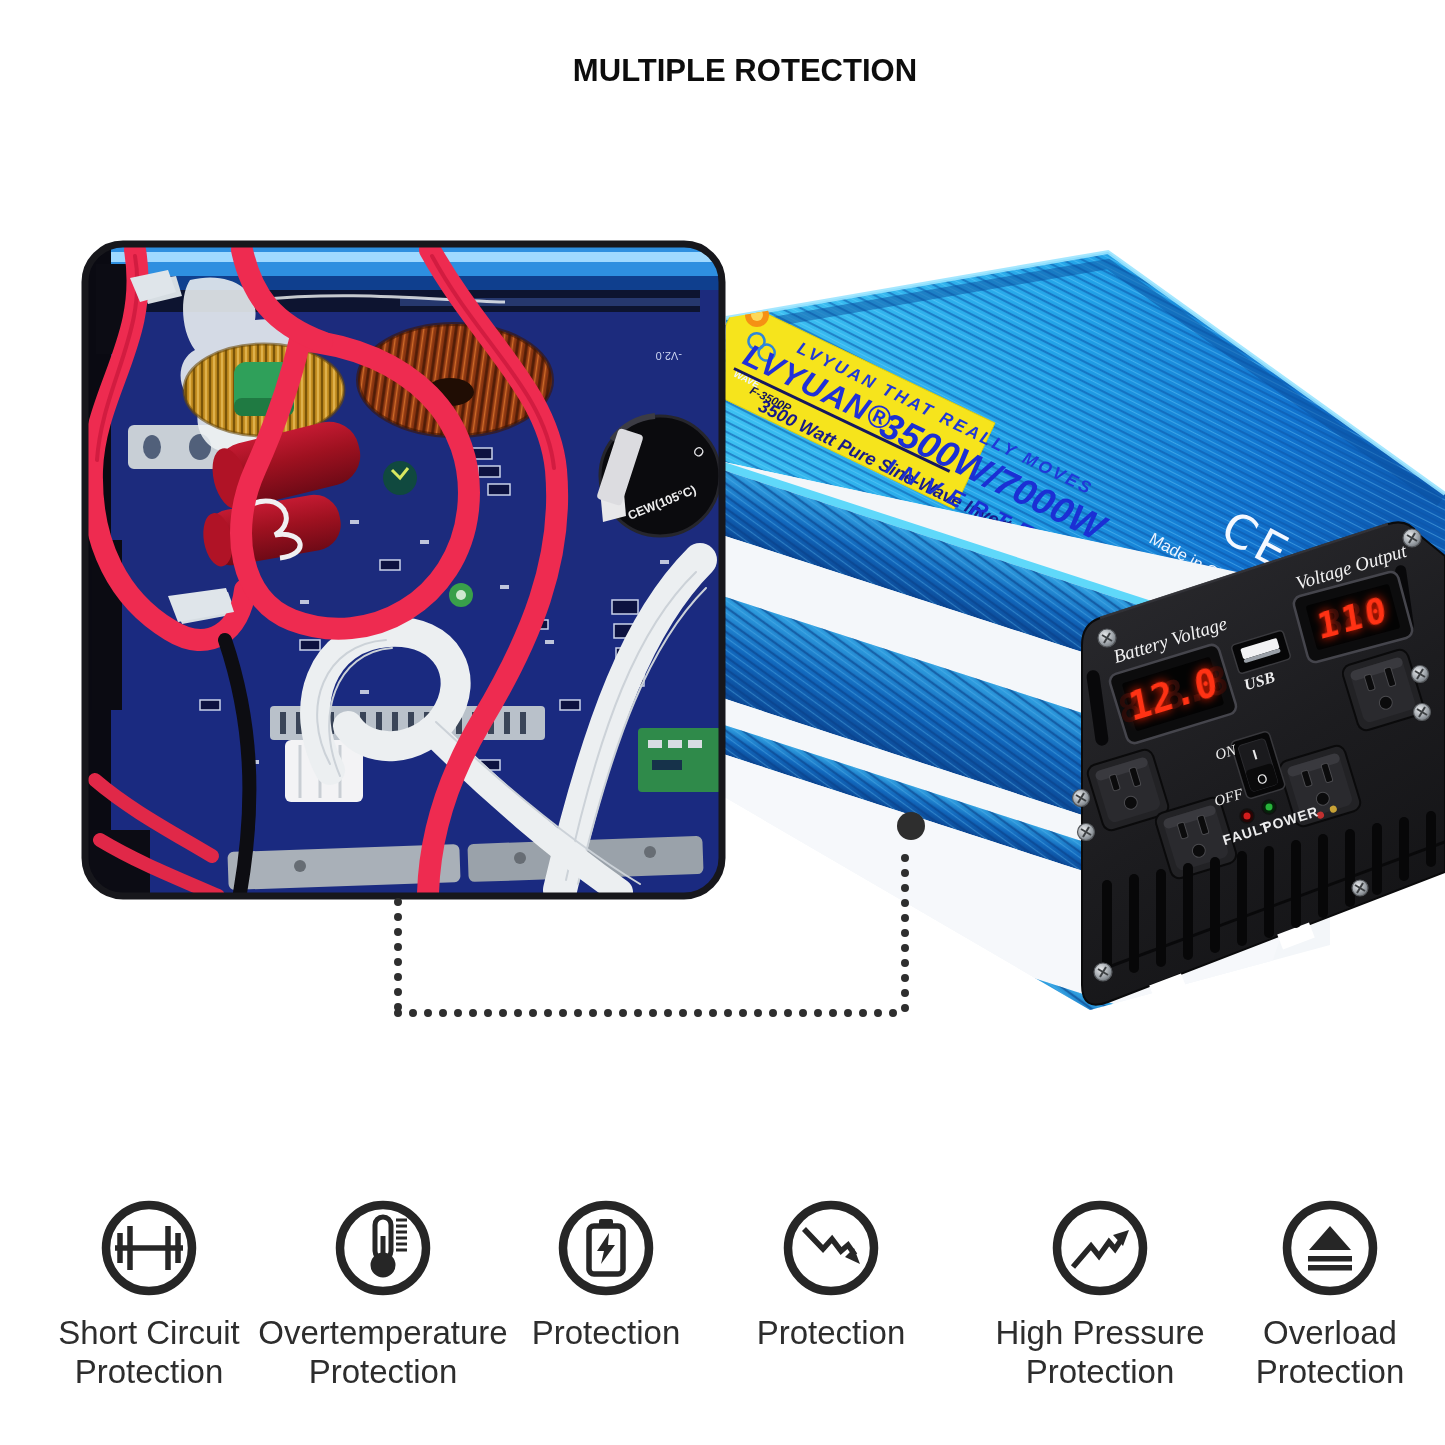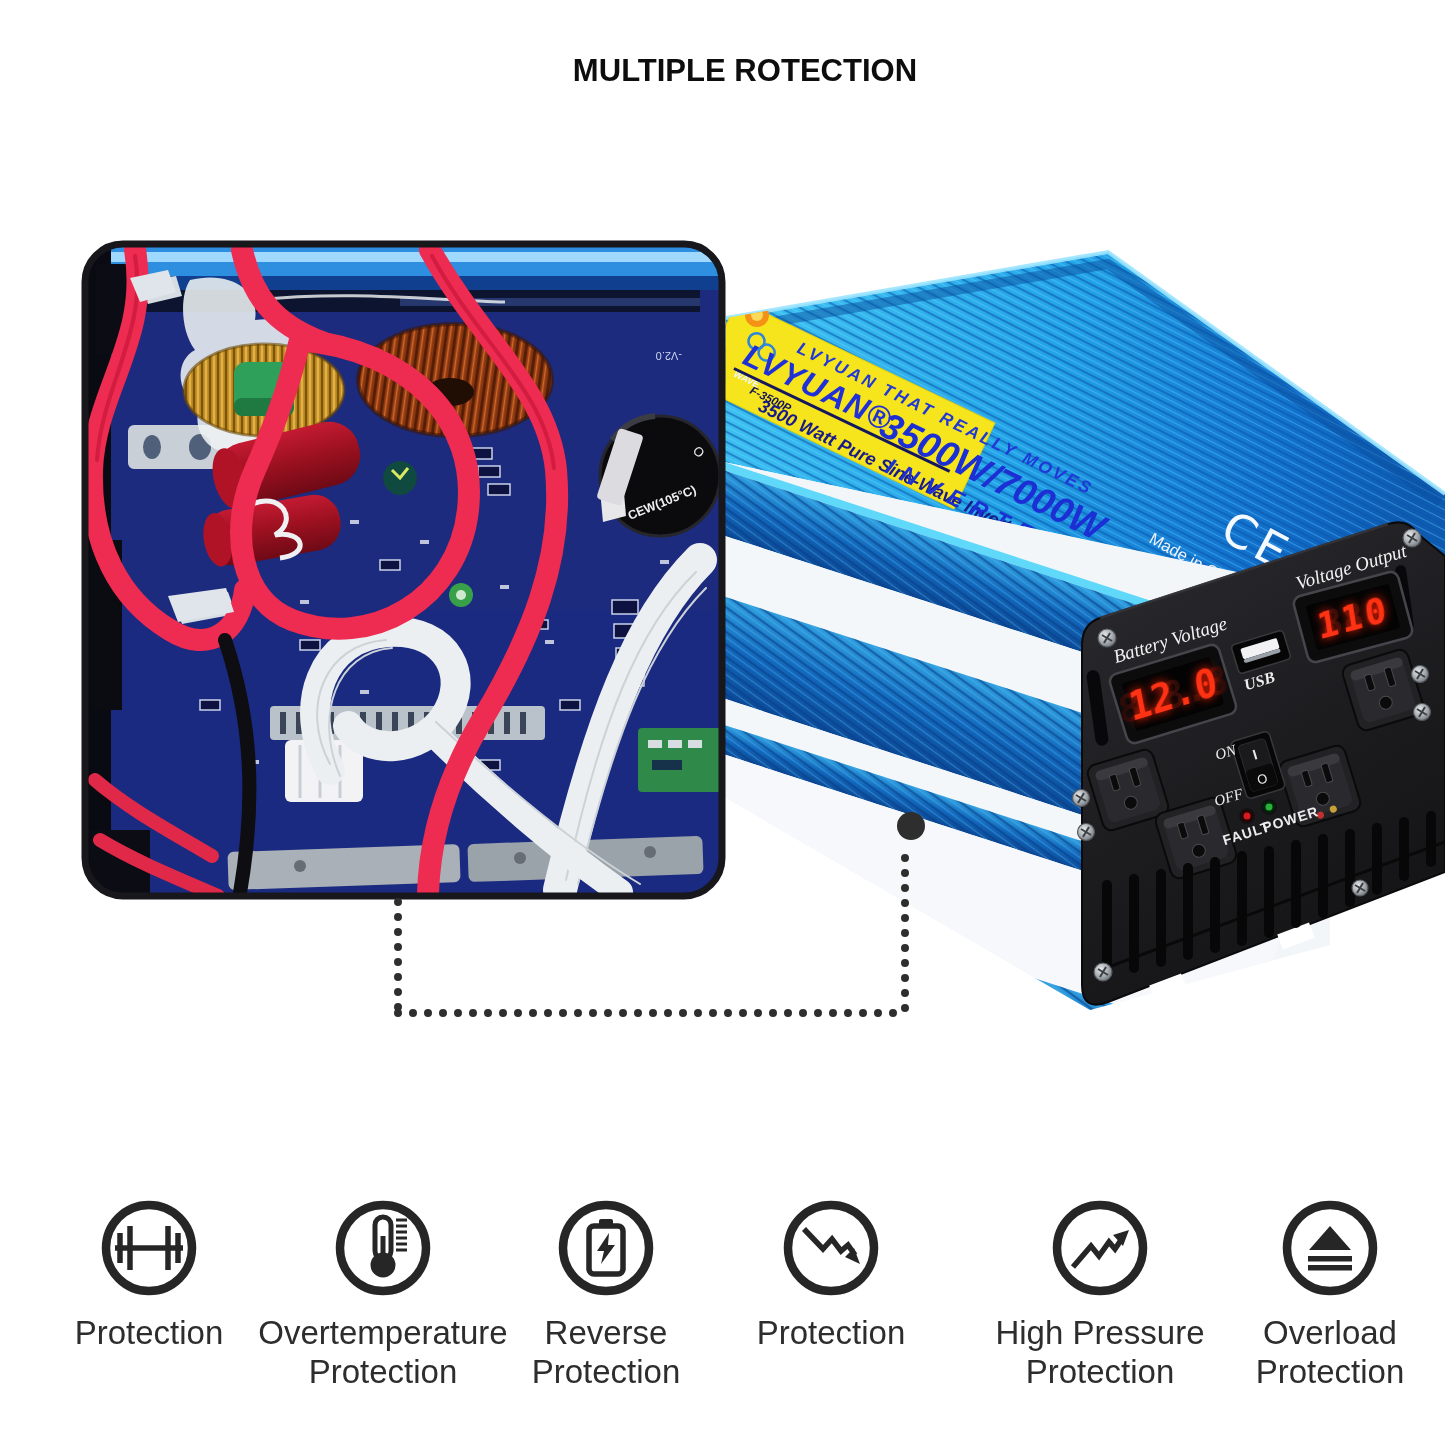--- a/index.html
+++ b/index.html
@@ -467,20 +467,21 @@
       <circle r="43" fill="none" stroke="#262626" stroke-width="8.5"></circle>
       <g stroke="#262626" stroke-width="5.5">
         <line x1="-34" y1="0" x2="34" y2="0"></line>
         <line x1="-29" y1="-15" x2="-29" y2="15"></line>
           <line x1="-19" y1="-22" x2="-19" y2="22"></line>
         <line x1="19" y1="-22" x2="19" y2="22"></line>
           <line x1="29" y1="-15" x2="29" y2="15"></line>
       </g>
     </svg>
     <div class="flabel">
+      <div>Short Circuit</div>
       <div>Protection</div>
     </div>
   </div>
 
   <div class="feature" style="left:253px">
     <svg class="ficon" width="104" height="104" viewBox="-52 -52 104 104">
       <circle r="43" fill="none" stroke="#262626" stroke-width="8.5"></circle>
       <rect x="-8" y="-31" width="16" height="42" rx="8" fill="none" stroke="#262626" stroke-width="5"></rect>
       <circle cy="17" r="12.5" fill="#262626"></circle>
       <rect x="-2.5" y="-12" width="5" height="24" fill="#262626"></rect>
@@ -500,21 +501,20 @@
   </div>
 
   <div class="feature" style="left:476px">
     <svg class="ficon" width="104" height="104" viewBox="-52 -52 104 104">
       <circle r="43" fill="none" stroke="#262626" stroke-width="8.5"></circle>
       <rect x="-17" y="-22" width="34" height="48" rx="5" fill="none" stroke="#262626" stroke-width="5.5"></rect>
       <rect x="-7" y="-29" width="14" height="7" rx="2" fill="#262626"></rect>
       <polygon points="3,-15 -9,3 -2,3 -5,16 9,-3 2,-3" fill="#262626"></polygon>
     </svg>
     <div class="flabel">
-      <div>Reverse</div>
       <div>Protection</div>
     </div>
   </div>
 
   <div class="feature" style="left:701px">
     <svg class="ficon" width="104" height="104" viewBox="-52 -52 104 104">
       <circle r="43" fill="none" stroke="#262626" stroke-width="8.5"></circle>
       <polyline points="-27,-19 -8,1 1,-9 10,3 17,-3 24,7" fill="none" stroke="#262626" stroke-width="5.5" stroke-linejoin="miter"></polyline>
       <polygon points="29,16 14,9 23,0" fill="#262626"></polygon>
     </svg>

